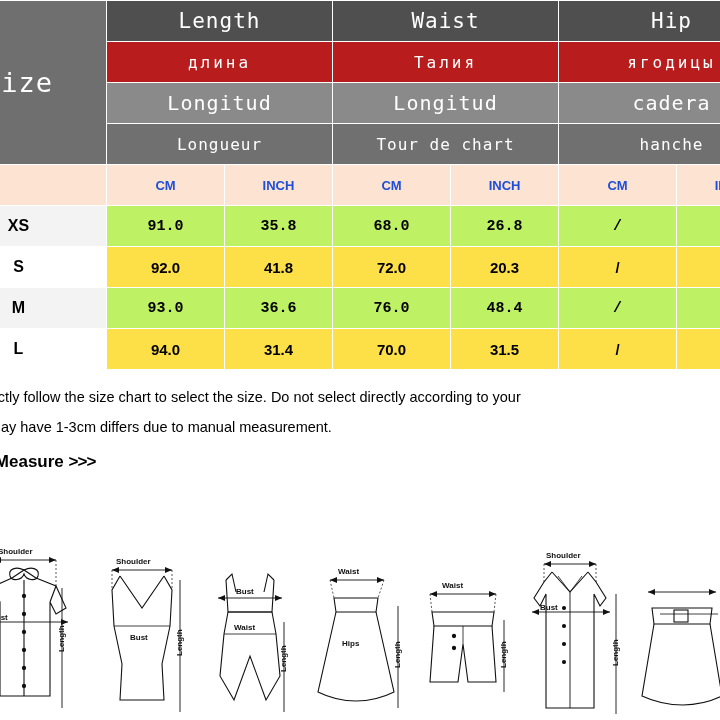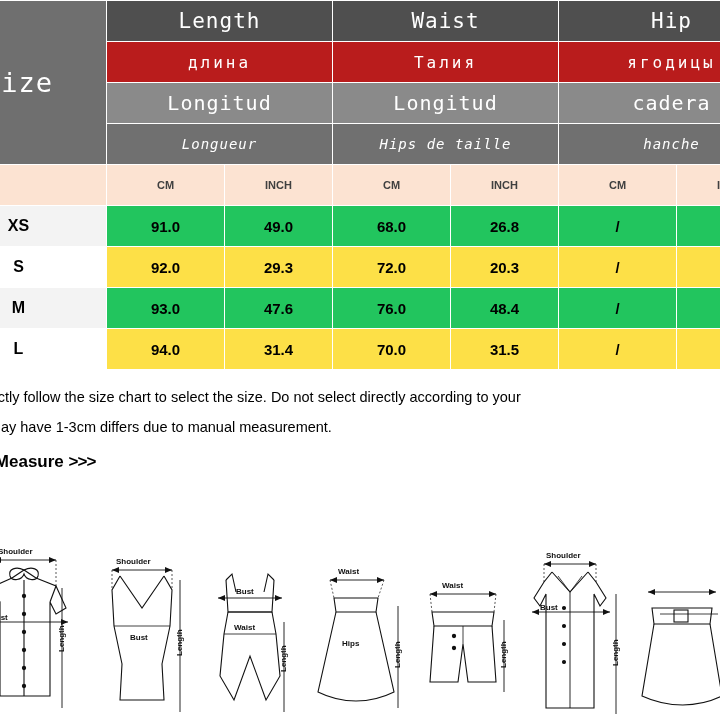--- a/index.html
+++ b/index.html
@@ -52,51 +52,51 @@
   .hdr-label.dark   { background: #4f4f4f; }
   .hdr-label.mid    { background: #707070; }
   .hdr-label.light  { background: #8a8a8a; }
   .hdr-label.mid2   { background: #b91c1c; }
 
   .hdr-label.ru {
     font-size: 16px;
     letter-spacing: 3px;
   }
   .hdr-label.es { font-size: 20px; }
-  .hdr-label.fr { font-size: 14px; font-style: italic; }
+  .hdr-label.fr { font-size: 16px; }
 
   .size-cell {
     background: #6f6f6f;
     color: #ffffff;
     font-family: "DejaVu Sans Mono", monospace;
     font-size: 27px;
     letter-spacing: 1px;
   }
 
   .unit-cell {
     background: #fce3d2;
-    color: #404040;
+    color: #1d4ed8;
     font-weight: bold;
-    font-size: 11px;
+    font-size: 13px;
     height: 40px;
   }
 
   .rowlabel-cell {
     background: #f3f3f3;
     font-weight: bold;
     font-size: 16px;
     height: 40px;
   }
   .data-cell {
     background: #fde047;
     font-weight: bold;
     font-size: 15px;
     height: 40px;
   }
-  .data-cell.alt { background: #22c55e; }
+  .data-cell.alt { background: #bef264; font-family: Liberation Mono, monospace; }
   .rowlabel-cell.alt { background: #ffffff; }
 
   
   .notes {
     margin-left: -70px;
     width: 790px;
     padding-top: 12px;
   }
   .note-line {
     font-size: 14.5px;
@@ -162,56 +162,56 @@
       </tr>
 
       <tr>
         <td class="hdr-label light es" colspan="2">Longitud</td>
         <td class="hdr-label light es" colspan="2">Longitud</td>
         <td class="hdr-label light es" colspan="2">cadera</td>
       </tr>
 
       <tr>
         <td class="hdr-label mid fr" colspan="2">Longueur</td>
-        <td class="hdr-label mid fr" colspan="2">Hips de taille</td>
+        <td class="hdr-label mid fr" colspan="2">Tour de chart</td>
         <td class="hdr-label mid fr" colspan="2">hanche</td>
       </tr>
 
       <tr>
         <td class="unit-cell"></td>
         <td class="unit-cell">CM</td>
         <td class="unit-cell">INCH</td>
         <td class="unit-cell">CM</td>
         <td class="unit-cell">INCH</td>
         <td class="unit-cell">CM</td>
         <td class="unit-cell">INCH</td>
       </tr>
 
       <tr>
         <td class="rowlabel-cell">XS</td>
         <td class="data-cell alt">91.0</td>
-        <td class="data-cell alt">49.0</td>
+        <td class="data-cell alt">35.8</td>
         <td class="data-cell alt">68.0</td>
         <td class="data-cell alt">26.8</td>
         <td class="data-cell alt">/</td>
         <td class="data-cell alt">/</td>
       </tr>
       <tr>
         <td class="rowlabel-cell alt">S</td>
         <td class="data-cell">92.0</td>
-        <td class="data-cell">29.3</td>
+        <td class="data-cell">41.8</td>
         <td class="data-cell">72.0</td>
         <td class="data-cell">20.3</td>
         <td class="data-cell">/</td>
         <td class="data-cell">/</td>
       </tr>
       <tr>
         <td class="rowlabel-cell">M</td>
         <td class="data-cell alt">93.0</td>
-        <td class="data-cell alt">47.6</td>
+        <td class="data-cell alt">36.6</td>
         <td class="data-cell alt">76.0</td>
         <td class="data-cell alt">48.4</td>
         <td class="data-cell alt">/</td>
         <td class="data-cell alt">/</td>
       </tr>
       <tr>
         <td class="rowlabel-cell alt">L</td>
         <td class="data-cell">94.0</td>
         <td class="data-cell">31.4</td>
         <td class="data-cell">70.0</td>

